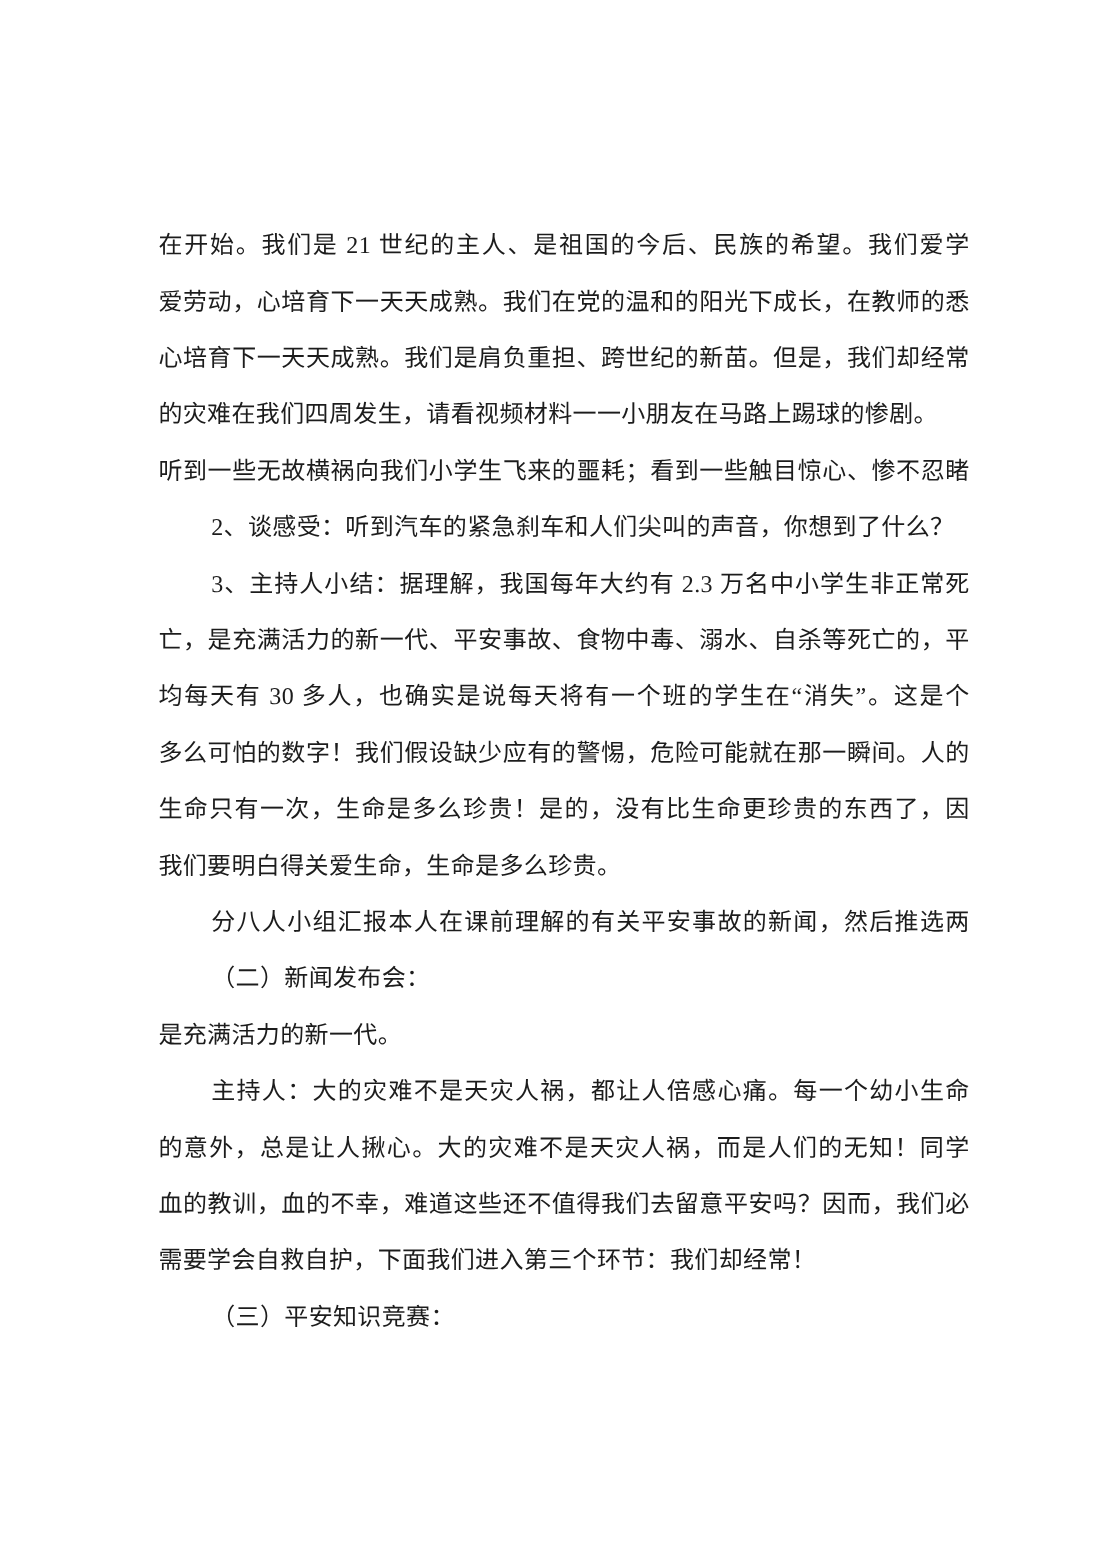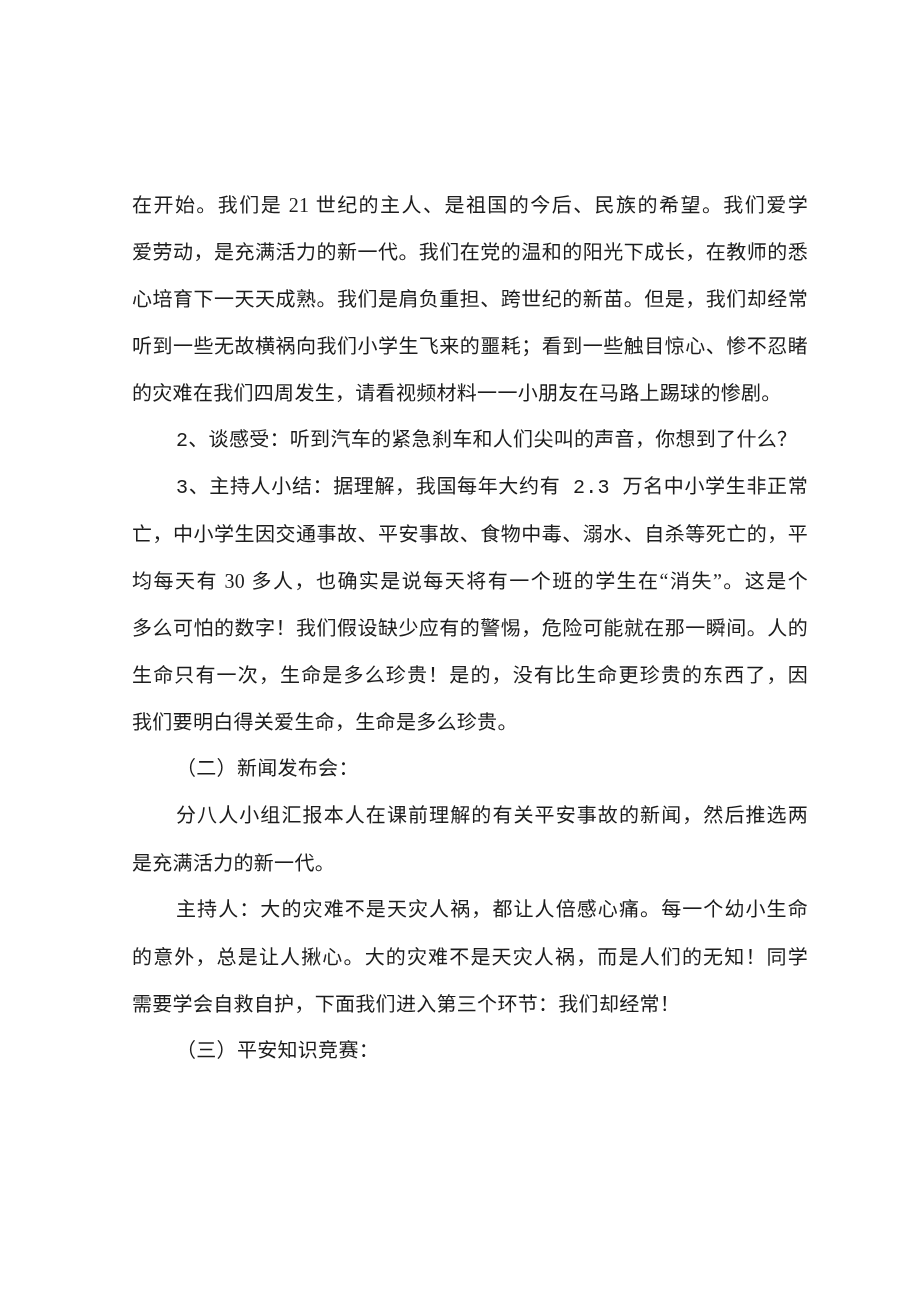--- a/index.html
+++ b/index.html
@@ -41,41 +41,41 @@
     text-align: justify;
     text-align-last: justify;
     text-justify: inter-character;
     white-space: normal;
     overflow: hidden;
     height: 47px;
   }
   
   .line.ind {
     text-indent: 44px;
-    font-family: Liberation Mono, monospace;
   }
 </style>
 </head>
 <body>
 
 <div class="page">
   <div class="text-block">
     <div class="line just">在开始。我们是 21 世纪的主人、是祖国的今后、民族的希望。我们爱学习、</div>
-    <div class="line just">爱劳动，是充满活力的新一代。我们在党的温和的阳光下成长，在教师的悉</div>
+    <div class="line just">爱劳动，心培育下一天天成熟。我们在党的温和的阳光下成长，在教师的悉</div>
     <div class="line just">心培育下一天天成熟。我们是肩负重担、跨世纪的新苗。但是，我们却经常</div>
+    <div class="line">的灾难在我们四周发生，请看视频材料一一小朋友在马路上踢球的惨剧。</div>
     <div class="line just">听到一些无故横祸向我们小学生飞来的噩耗；看到一些触目惊心、惨不忍睹</div>
-    <div class="line">的灾难在我们四周发生，请看视频材料一一小朋友在马路上踢球的惨剧。</div>
     <div class="line ind">2、谈感受：听到汽车的紧急刹车和人们尖叫的声音，你想到了什么？</div>
     <div class="line ind just">3、主持人小结：据理解，我国每年大约有 2.3 万名中小学生非正常死</div>
-    <div class="line just">亡，中小学生因交通事故、平安事故、食物中毒、溺水、自杀等死亡的，平</div>
+    <div class="line just">亡，是充满活力的新一代、平安事故、食物中毒、溺水、自杀等死亡的，平</div>
     <div class="line just">均每天有 30 多人，也确实是说每天将有一个班的学生在“消失”。这是个</div>
     <div class="line just">多么可怕的数字！我们假设缺少应有的警惕，危险可能就在那一瞬间。人的</div>
     <div class="line just">生命只有一次，生命是多么珍贵！是的，没有比生命更珍贵的东西了，因而，</div>
     <div class="line">我们要明白得关爱生命，生命是多么珍贵。</div>
+    <div class="line ind just">分八人小组汇报本人在课前理解的有关平安事故的新闻，然后推选两</div>
     <div class="line ind">（二）新闻发布会：</div>
-    <div class="line ind just">分八人小组汇报本人在课前理解的有关平安事故的新闻，然后推选两</div>
     <div class="line">是充满活力的新一代。</div>
     <div class="line ind just">主持人：大的灾难不是天灾人祸，都让人倍感心痛。每一个幼小生命</div>
     <div class="line just">的意外，总是让人揪心。大的灾难不是天灾人祸，而是人们的无知！同学们，</div>
+    <div class="line just">血的教训，血的不幸，难道这些还不值得我们去留意平安吗？因而，我们必</div>
     <div class="line">需要学会自救自护，下面我们进入第三个环节：我们却经常！</div>
     <div class="line ind">（三）平安知识竞赛：</div>
   </div>
 </div>
 
 </body></html>

